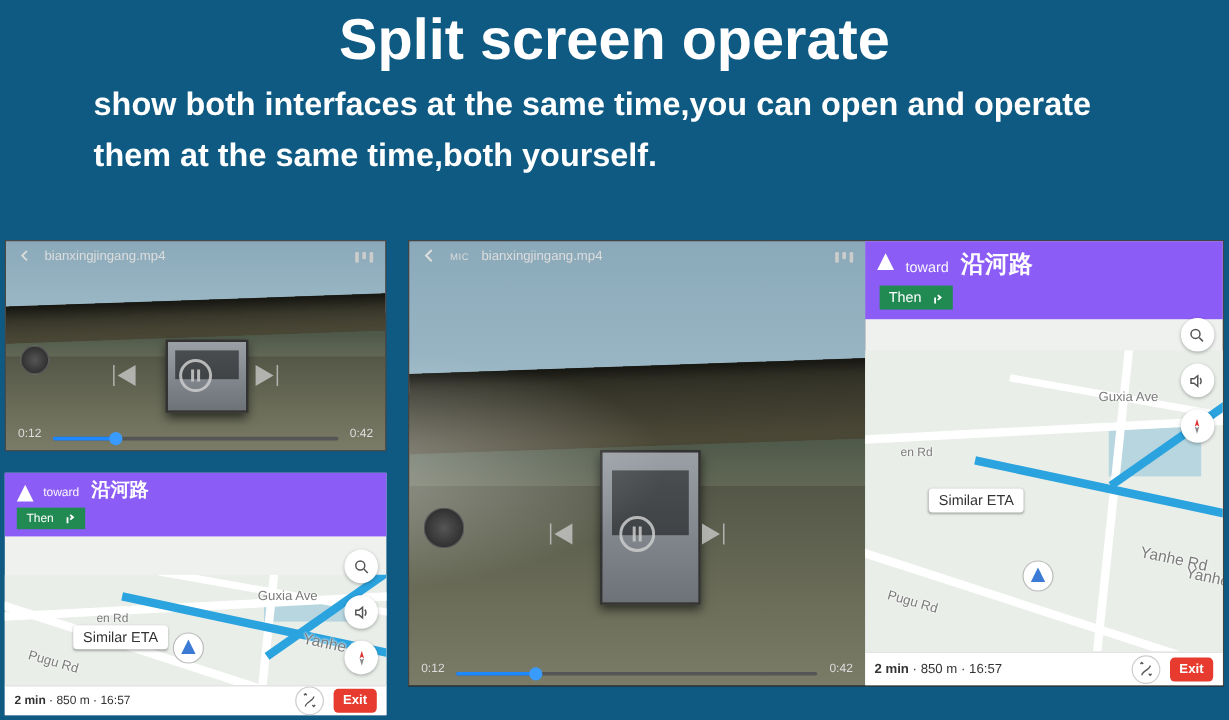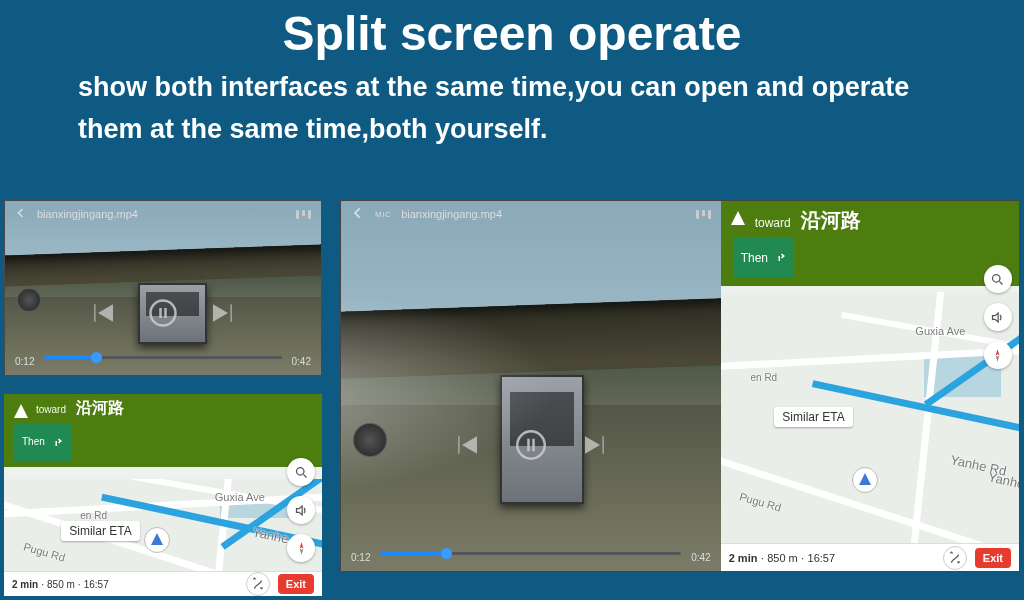--- a/index.html
+++ b/index.html
@@ -111,45 +111,45 @@
     position:absolute; left:0; right:0; top:62%;
     display:flex; justify-content:center; gap:34px;
     z-index:4;
   }
   .sm .vctrl { top:56%; gap:30px; }
   .vbtn { width:30px; height:30px; display:flex; align-items:center; justify-content:center; color:#ccc; opacity:.85; }
   .vbtn svg { width:100%; height:100%; }
   .vprog {
     position:absolute; left:0; right:0; bottom:0;
     padding: 6px 10px 8px;
-    display:flex; align-items:flex-start; gap:10px;
+    display:flex; align-items:flex-end; gap:10px;
     font-size:10px; color:#ddd;
     z-index:5;
   }
   .pbar { flex:1; height:3px; background:#555; border-radius:2px; position:relative; }
   .pbar-fill { position:absolute; left:0; top:0; bottom:0; width:22%; background:#1e88ff; border-radius:2px;}
   .pbar-knob { position:absolute; left:22%; top:50%; width:11px; height:11px; margin:-5.5px 0 0 -5.5px; background:#3a9bff; border-radius:50%; }
 
   
   .mhead {
-    background:#4d7c0f; color:#fff;
+    background:#8b5cf6; color:#fff;
     padding:6px 10px 8px 12px;
     position:relative;
   }
   .mhead-row { display:flex; align-items:baseline; gap:10px; }
   .mtoward { font-size:12px; opacity:.95; margin-left:22px;}
   .mdest { font-size:20px; font-weight:700; }
   .marrow {
     position:absolute; left:10px; top:10px;
     width:0;height:0;border-left:7px solid transparent;border-right:7px solid transparent;border-bottom:14px solid #fff;
   }
   .mthen {
-    display:inline-flex; align-items:flex-start; gap:6px;
+    display:inline-flex; align-items:flex-end; gap:6px;
     background:#218a53; color:#fff;
-    font-size:12px; padding:13px 8px;
+    font-size:12px; padding:3px 8px;
     margin-top:4px;
   }
   .mthen svg { width:12px; height:12px; }
   .mmap {
     position:absolute; left:0; right:0; top:56px; bottom:28px;
     background:#e9eee9;
     overflow:hidden;
     margin-top:35px;
   }
   .sm .mmap { top:50px; bottom:25px; }

